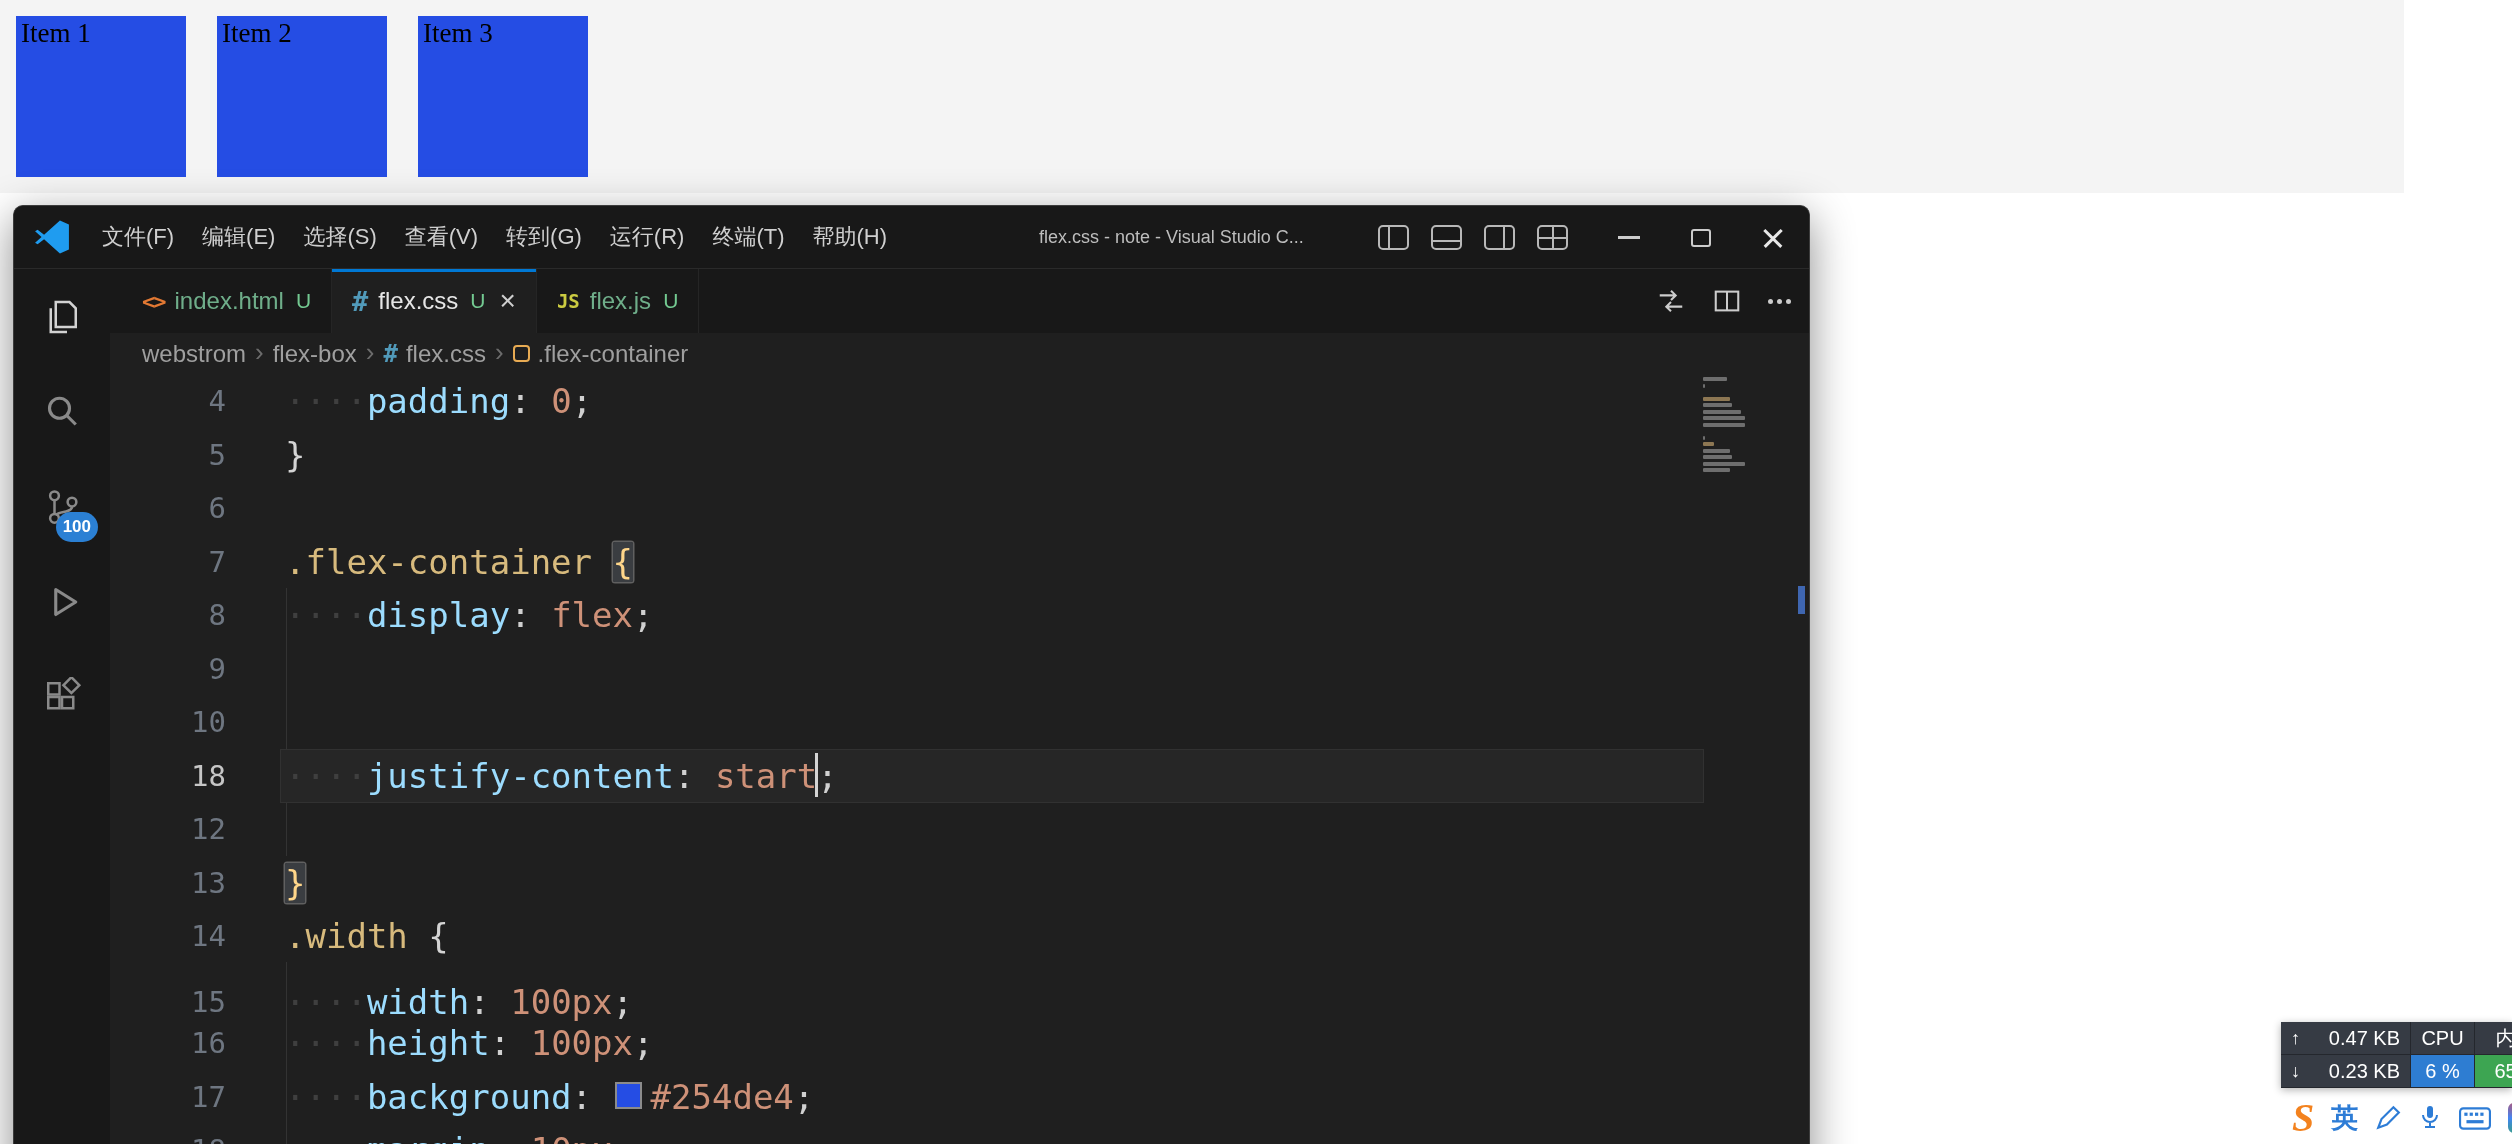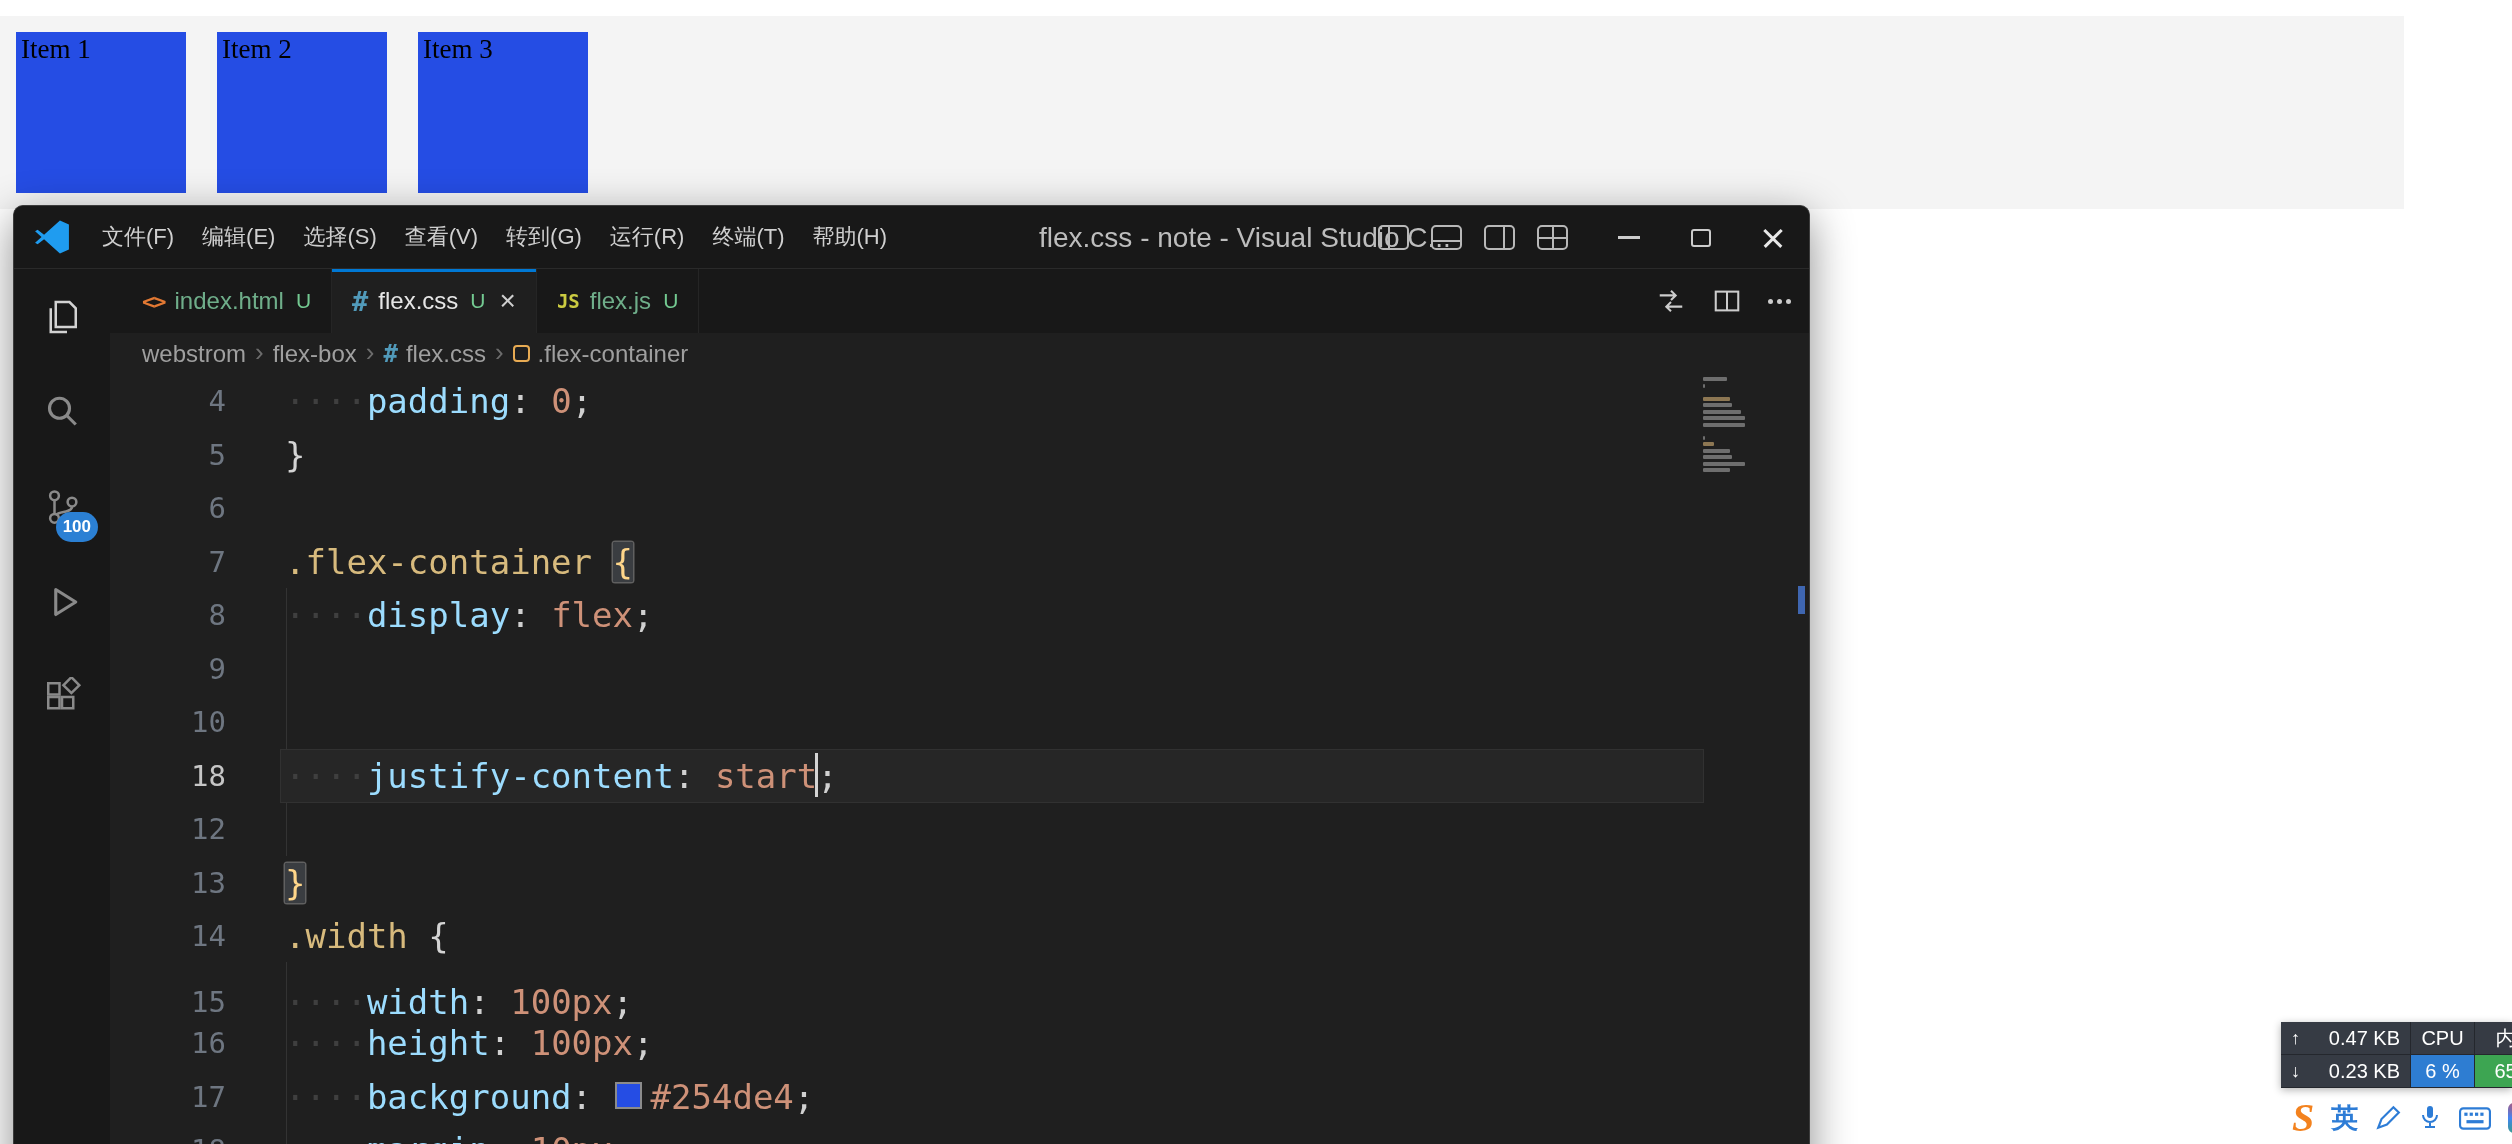--- a/index.html
+++ b/index.html
@@ -1,38 +1,38 @@
 <!DOCTYPE html>
 <html><head>
 <meta charset="utf-8">
 <style>
   * { margin:0; padding:0; box-sizing:border-box; }
   html,body { width:2512px; height:1144px; overflow:hidden; background:#ffffff;
     font-family:"Liberation Sans","DejaVu Sans",sans-serif; position:relative; }
 
   
-  .flex-strip { position:absolute; left:0; top:16px; width:2404px; height:193px; display:flex; }
+  .flex-strip { position:absolute; left:0; top:0; width:2404px; height:193px; display:flex; }
   .demo-item { width:170px; height:161px; margin:16px 15px 16px 16px;
     font-family:"Liberation Serif","DejaVu Serif",serif; font-size:27px; color:#000;
     padding:2px 0 0 5px; }
 
   
   .vscode { position:absolute; left:13px; top:205px; width:1797px; height:1131px;
     background:#1f1f1f; border:1px solid #3c3c3c; border-bottom:none;
     border-radius:10px 10px 0 0; overflow:hidden;
     box-shadow:0 12px 44px rgba(0,0,0,.45); }
 
   
   .titlebar { position:absolute; left:0; top:0; right:0; height:63px; background:#181818;
     border-bottom:1px solid #2a2a2a; display:flex; align-items:center; color:#cccccc; }
   .vsc-logo { margin-left:20px; width:36px; height:36px; flex:0 0 auto; }
   .menubar { display:flex; margin-left:18px; height:100%; align-items:center; }
   .menu-item { padding:0 14px; font-size:22px; color:#cfcfcf; height:46px; line-height:46px; border-radius:6px; }
   .win-title { position:absolute; left:1025px; top:0; height:63px; line-height:63px;
-    font-size:28px; color:#bdbdbd; white-space:nowrap; }
+    font-size:18px; color:#bdbdbd; white-space:nowrap; }
   .layout-controls { position:absolute; right:230px; top:0; height:63px; display:flex; align-items:center; }
   .lay-icon { width:31px; height:25px; border:2px solid #b8b8b8; border-radius:5px; position:relative; margin:0 11px; }
   .lay-icon .v { position:absolute; top:0; bottom:0; width:2px; background:#b8b8b8; }
   .lay-icon .h { position:absolute; left:0; right:0; height:2px; background:#b8b8b8; }
   .win-controls { position:absolute; right:0; top:0; height:63px; display:flex; }
   .win-btn { width:72px; height:63px; display:flex; align-items:center; justify-content:center; }
   .min-glyph { width:22px; height:2.5px; background:#cccccc; }
   .max-glyph { width:20px; height:18px; border:2px solid #cccccc; border-radius:3px; }
   .close-glyph { position:relative; width:26px; height:26px; }
   .close-glyph::before,.close-glyph::after { content:""; position:absolute; left:1px; top:12px;

